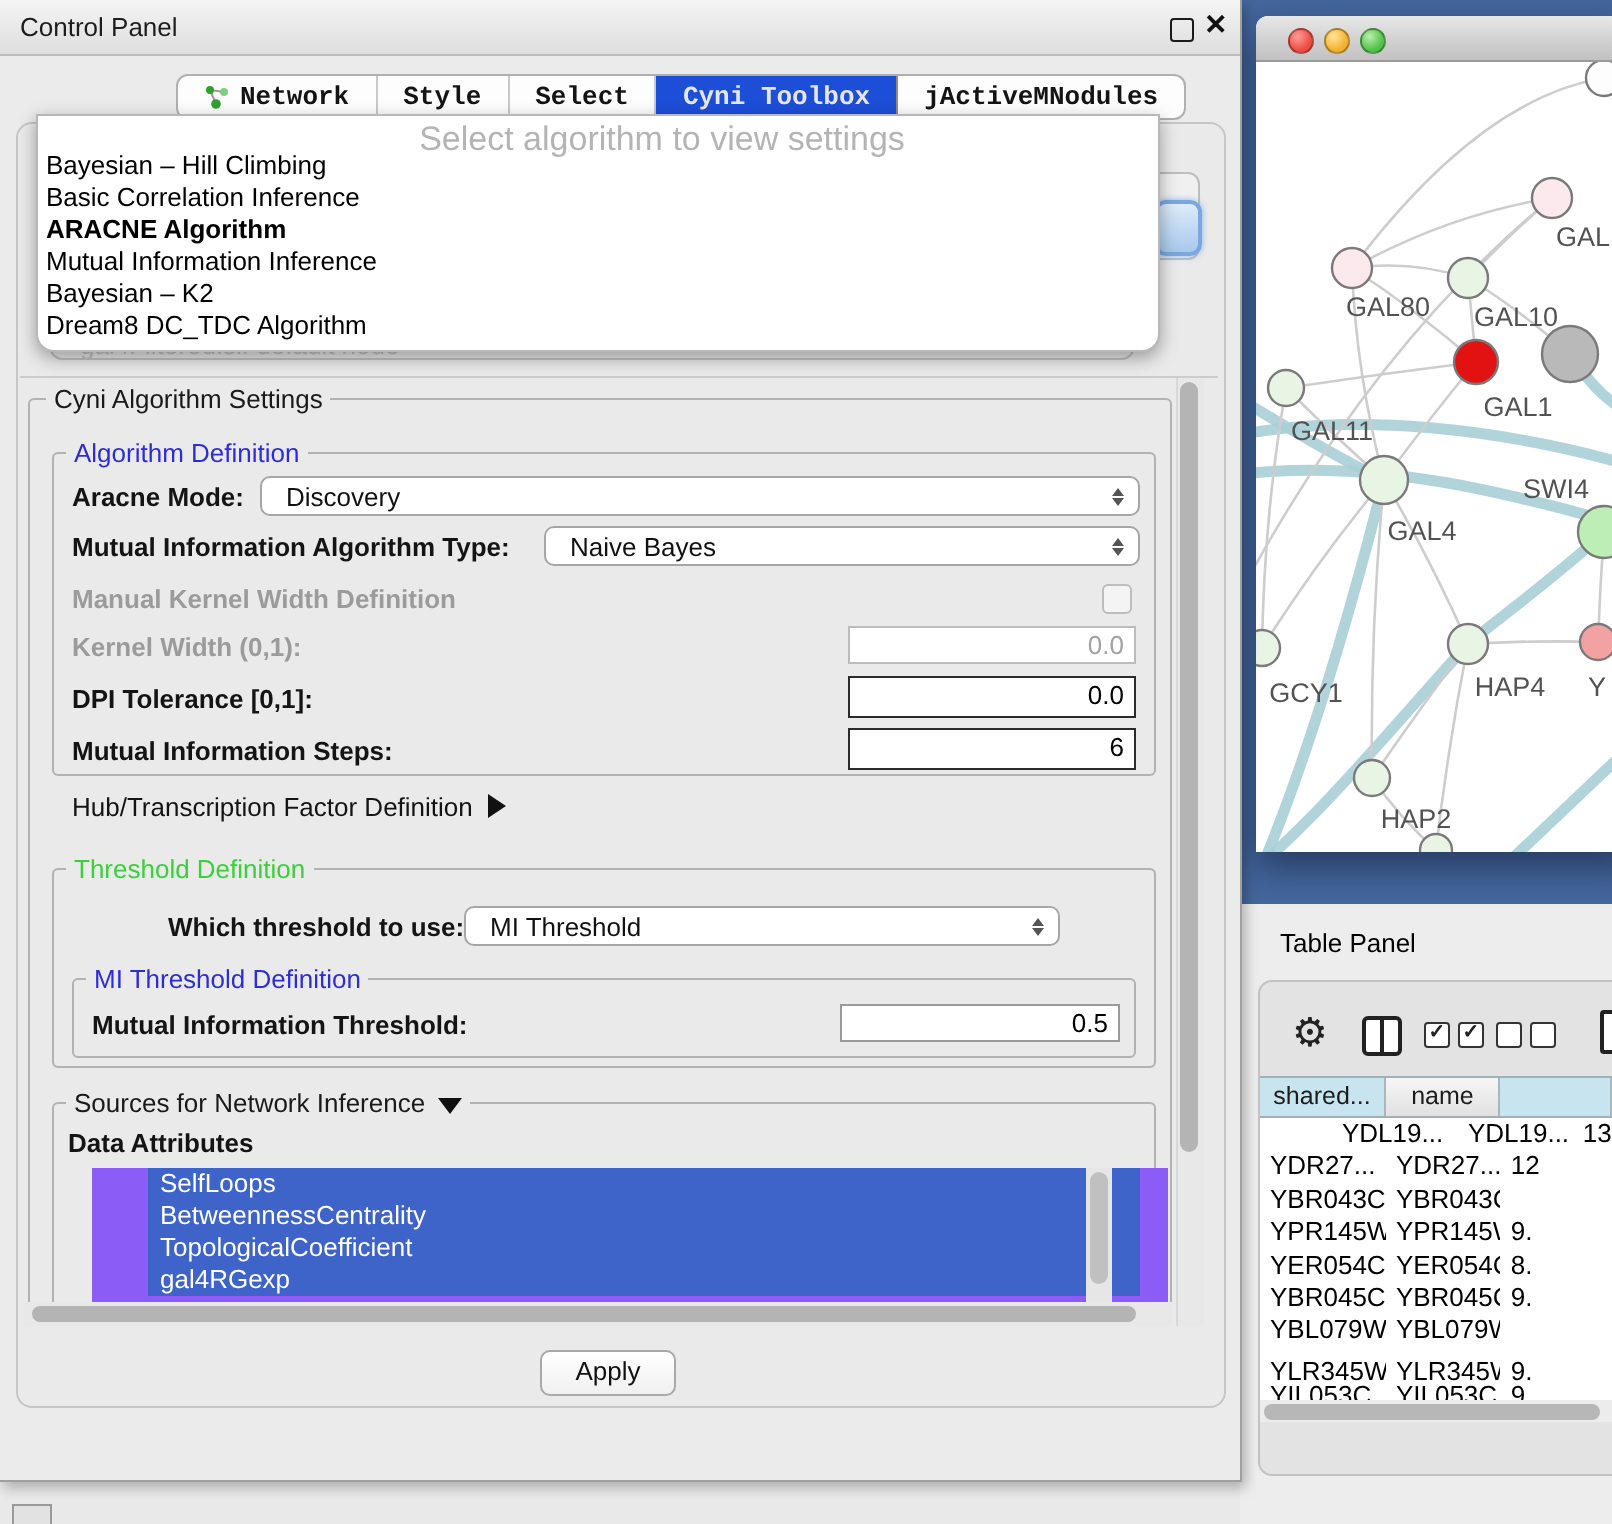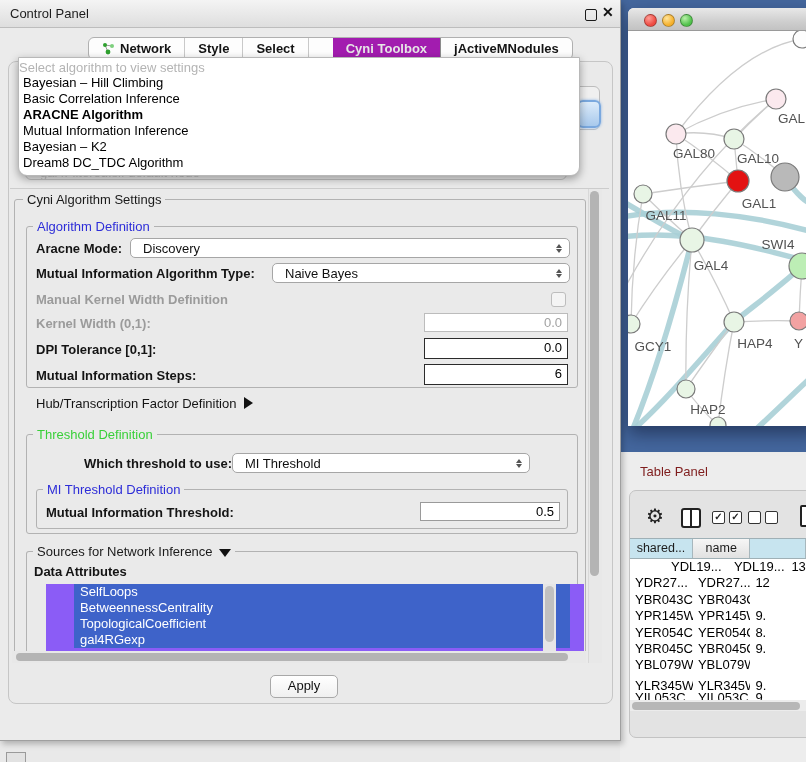--- a/index.html
+++ b/index.html
@@ -21,21 +21,21 @@
   .tl.yel{left:34px;background:radial-gradient(circle at 35% 30%, #ffe49a,#f5b02c 65%);}
   .tl.grn{left:52px;background:radial-gradient(circle at 35% 30%, #b9f0a9,#50c14b 65%);}
   #net-content{left:0;top:23px;width:190px;height:395px;background:#fff;overflow:hidden;}
   #net-content svg{display:block;}
   .edge-gray{fill:none;stroke:#cdcdcd;stroke-width:1.3;}
   .edge-teal{fill:none;stroke:#a9cfd6;stroke-width:5.5;opacity:.9;}
   .node{stroke:#7a7a7a;stroke-width:1.2;}
   .nlabel{font-family:"Liberation Sans",sans-serif;font-size:13.5px;fill:#525252;}
 
   
-  #table-title{left:640px;top:464px;font-size:13px;color:#7f1d1d;}
+  #table-title{left:640px;top:464px;font-size:13px;color:#000000;}
   #table-container{left:629px;top:490px;width:190px;height:246px;background:#e3e3e3;
       border:1px solid #c3c3c3;border-radius:7px 0 0 7px;}
   .tb-icon{position:absolute;color:#222;}
   #icon-gear{left:646px;top:504px;font-size:20px;}
   #icon-cols{left:681px;top:508px;width:16px;height:16px;border:2px solid #222;border-radius:3px;background:#fff;}
   #icon-cols:after{content:"";position:absolute;left:7px;top:0;width:2px;height:16px;background:#222;}
   .chkpair{display:flex;gap:4px;}
   #icon-checked{left:712px;top:511px;}
   #icon-unchecked{left:748px;top:511px;}
   .chk{width:11px;height:11px;border:1.5px solid #333;border-radius:2px;background:#fff;
@@ -60,26 +60,26 @@
       border-right:1px solid #9f9f9f;border-bottom:1px solid #9f9f9f;box-shadow:2px 3px 6px rgba(0,0,0,.25);}
   #cp-titlebar{left:0;top:0;width:620px;height:27px;background:linear-gradient(#f4f4f4,#dedede);
       border-bottom:1px solid #bdbdbd;}
   #cp-title{left:10px;top:6px;font-size:13px;color:#1d1d1d;}
   #cp-float{left:585px;top:9px;width:10px;height:10px;border:1.6px solid #1a1a1a;border-radius:2px;}
   #cp-close{left:602px;top:4px;font-size:14px;font-weight:bold;color:#111;}
 
   
   .tabbar{position:absolute;display:flex;background:#fdfdfd;border:1px solid #b0b0b0;
       border-radius:6px;overflow:hidden;height:21px;align-items:stretch;}
-  #top-tabbar{left:88px;top:37px;}
+  #top-tabbar{left:88px;top:37px;font-family:Liberation Mono, monospace;}
   #bottom-tabbar{left:142px;top:708px;}
   .tab{display:flex;align-items:center;gap:5px;padding:0 13px;font-size:13px;font-weight:bold;
        color:#141414;border-right:1px solid #c9c9c9;white-space:nowrap;}
   .tab:last-child{border-right:none;}
-  .tab.sel{background:#a21caf;color:#e6e6e6;border-right-color:#8b8b8b;margin-left:24px;}
+  .tab.sel{background:#1d4ed8;color:#e6e6e6;border-right-color:#8b8b8b;}
 
   
   #cp-content{left:8px;top:61px;width:603px;height:641px;background:#eaeaea;
       border:1px solid #c6c6c6;border-radius:8px;}
   #scrollpane{left:10px;top:188px;width:599px;height:476px;border-top:1px solid #cccccc;}
   #vscroll{left:588px;top:189px;width:13px;height:474px;background:#e8e8e8;border-left:1px solid #d8d8d8;}
   #vthumb{left:590px;top:191px;width:9px;height:385px;background:#b4b4b4;border-radius:5px;}
   #hscroll{left:12px;top:651px;width:574px;height:12px;background:#e8e8e8;}
   #hthumb{left:16px;top:653px;width:552px;height:8px;background:#b4b4b4;border-radius:4px;}
 
@@ -127,21 +127,21 @@
   #attr-vscroll{position:absolute;left:497px;top:0;width:13px;height:67px;background:#e6e6e6;}
   #attr-vthumb{position:absolute;left:2px;top:2px;width:9px;height:56px;background:#c0c0c0;border-radius:5px;}
 
   
   #apply-btn{left:270px;top:675px;width:66px;height:21px;background:linear-gradient(#ffffff,#f0f0f0);
       border:1px solid #a8a8a8;border-radius:5px;font-size:13px;color:#111;text-align:center;line-height:20px;}
 
   
   #dd-overlay{left:18px;top:57px;width:560px;height:117px;background:#fff;border:1px solid #b8b8b8;
       border-radius:0 0 9px 9px;box-shadow:0 3px 9px rgba(0,0,0,.35);z-index:50;}
-  #dd-prompt{position:absolute;left:0;top:2px;width:100%;text-align:left;font-size:13px;color:#b4b4b4;}
+  #dd-prompt{position:absolute;left:0;top:2px;width:100%;text-align:center;font-size:17px;color:#b4b4b4;padding-left:32px;}
   #dd-list{position:absolute;left:4px;top:17px;right:4px;}
   .dd-item{height:16px;line-height:16px;font-size:13px;color:#000;white-space:nowrap;}
   .dd-item.sel{font-weight:bold;}
 
   #corner-grip{left:6px;top:752px;width:18px;height:16px;border:1px solid #9a9a9a;background:#e2e2e2;}
 
   .net-tab-icon{width:13px;height:13px;display:inline-block;}
 </style>
 </head>
 <body>

